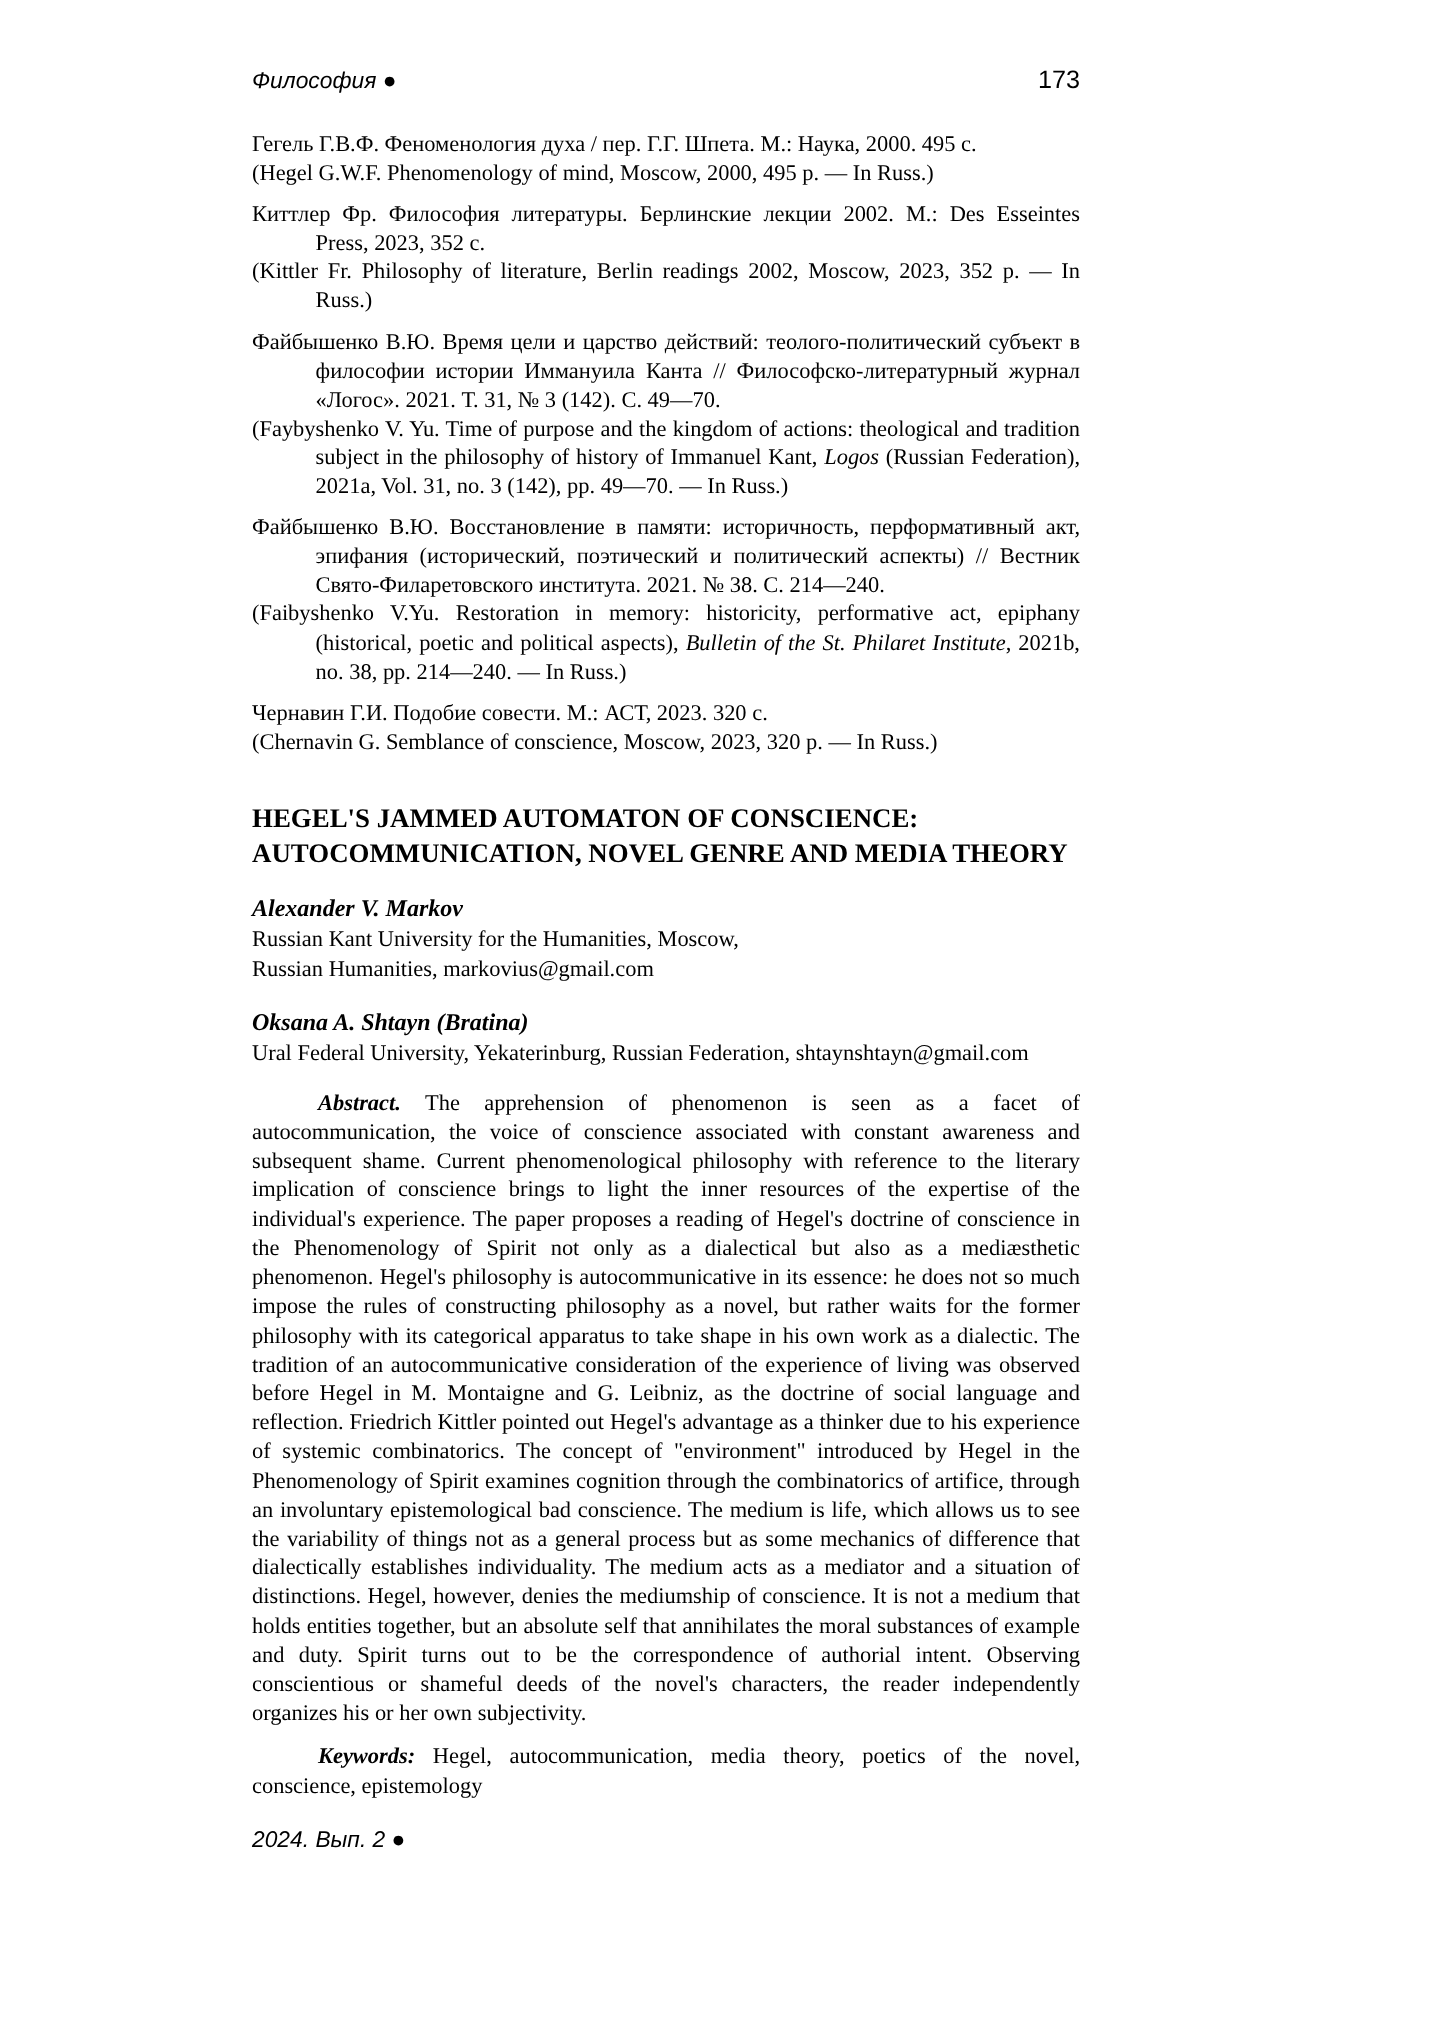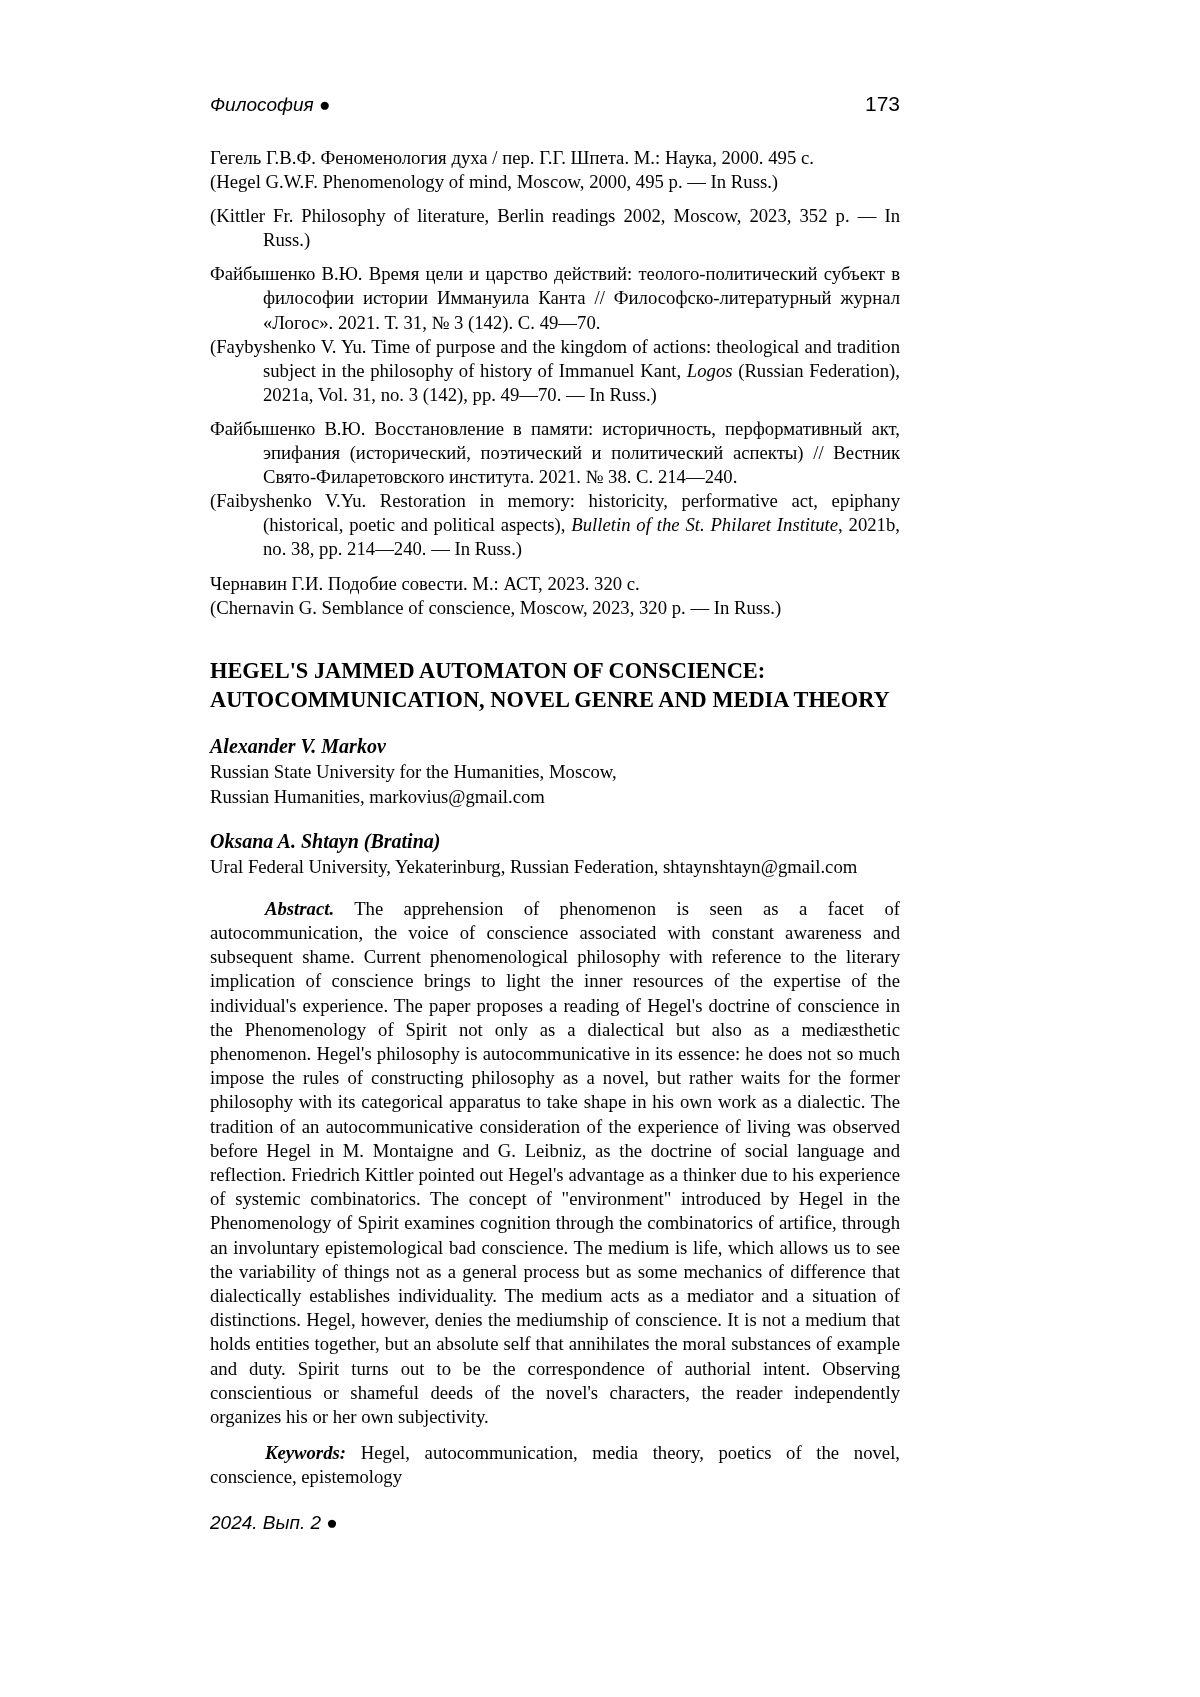--- a/index.html
+++ b/index.html
@@ -10,21 +10,21 @@
   }
   body {
     width: 1200px;
     height: 1697px;
     overflow: hidden;
     font-family: "Liberation Serif", serif;
   }
   .content {
     width: 690px;
     margin-left: 210px;
-    padding-top: 92px;
+    padding-top: 55px;
   }
   .page-header {
     display: flex;
     justify-content: space-between;
     align-items: baseline;
   }
   .section-label {
     font-family: "Liberation Sans", sans-serif;
     font-style: italic;
     font-size: 19px;
@@ -91,20 +91,21 @@
     <span class="section-label">Философия ●</span>
     <span class="page-number">173</span>
   </div>
 
   <div class="references">
     <div class="ref">
       <p><span>Гегель Г.В.Ф. Феноменология духа / пер. Г.Г. Шпета. М.: Наука, 2000. 495 с.</span></p>
       <p><span>(Hegel G.W.F. Phenomenology of mind, Moscow, 2000, 495 p. — In Russ.)</span></p>
     </div>
     <div class="ref">
+      <p><span>Киттлер Фр. Философия литературы. Берлинские лекции 2002. М.: Des Esseintes Press, 2023, 352 с.</span></p>
       <p><span>(Kittler Fr. Philosophy of literature, Berlin readings 2002, Moscow, 2023, 352 p. — In Russ.)</span></p>
     </div>
     <div class="ref">
       <p><span>Файбышенко В.Ю. Время цели и царство действий: теолого-политический субъект в философии истории Иммануила Канта // Философско-литературный журнал «Логос». 2021. Т. 31, № 3 (142). С. 49—70.</span></p>
       <p><span>(Faybyshenko V. Yu. Time of purpose and the kingdom of actions: theological and tradition subject in the philosophy of history of Immanuel Kant, </span><i>Logos</i><span> (Russian Federation), 2021a, Vol. 31, no. 3 (142), pp. 49—70. — In Russ.)</span></p>
     </div>
     <div class="ref">
       <p><span>Файбышенко В.Ю. Восстановление в памяти: историчность, перформативный акт, эпифания (исторический, поэтический и политический аспекты) // Вестник Свято-Филаретовского института. 2021. № 38. С. 214—240.</span></p>
       <p><span>(Faibyshenko V.Yu. Restoration in memory: historicity, performative act, epiphany (historical, poetic and political aspects), </span><i>Bulletin of the St. Philaret Institute</i><span>, 2021b, no. 38, pp. 214—240. — In Russ.)</span></p>
     </div>
@@ -114,21 +115,21 @@
     </div>
   </div>
 
   <div class="article-title">
     <span>HEGEL'S JAMMED AUTOMATON OF CONSCIENCE:</span>
     <span>AUTOCOMMUNICATION, NOVEL GENRE AND MEDIA THEORY</span>
   </div>
 
   <div class="author-block">
     <div class="author-name">Alexander V. Markov</div>
-    <div class="affiliation">Russian State University for the Humanities, Moscow,</div>
+    <div class="affiliation">Russian Kant University for the Humanities, Moscow,</div>
     <div class="affiliation">Russian Humanities, markovius@gmail.com</div>
   </div>
 
   <div class="author-block">
     <div class="author-name">Oksana A. Shtayn (Bratina)</div>
     <div class="affiliation">Ural Federal University, Yekaterinburg, Russian Federation, shtaynshtayn@gmail.com</div>
   </div>
 
   <p class="abstract"><span class="lead-label">Abstract.</span> <span>The apprehension of phenomenon is seen as a facet of autocommunication, the voice of conscience associated with constant awareness and subsequent shame. Current phenomenological philosophy with reference to the literary implication of conscience brings to light the inner resources of the expertise of the individual's experience. The paper proposes a reading of Hegel's doctrine of conscience in the Phenomenology of Spirit not only as a dialectical but also as a mediæsthetic phenomenon. Hegel's philosophy is autocommunicative in its essence: he does not so much impose the rules of constructing philosophy as a novel, but rather waits for the former philosophy with its categorical apparatus to take shape in his own work as a dialectic. The tradition of an autocommunicative consideration of the experience of living was observed before Hegel in M. Montaigne and G. Leibniz, as the doctrine of social language and reflection. Friedrich Kittler pointed out Hegel's advantage as a thinker due to his experience of systemic combinatorics. The concept of "environment" introduced by Hegel in the Phenomenology of Spirit examines cognition through the combinatorics of artifice, through an involuntary epistemological bad conscience. The medium is life, which allows us to see the variability of things not as a general process but as some mechanics of difference that dialectically establishes individuality. The medium acts as a mediator and a situation of distinctions. Hegel, however, denies the mediumship of conscience. It is not a medium that holds entities together, but an absolute self that annihilates the moral substances of example and duty. Spirit turns out to be the correspondence of authorial intent. Observing conscientious or shameful deeds of the novel's characters, the reader independently organizes his or her own subjectivity.</span></p>
 

